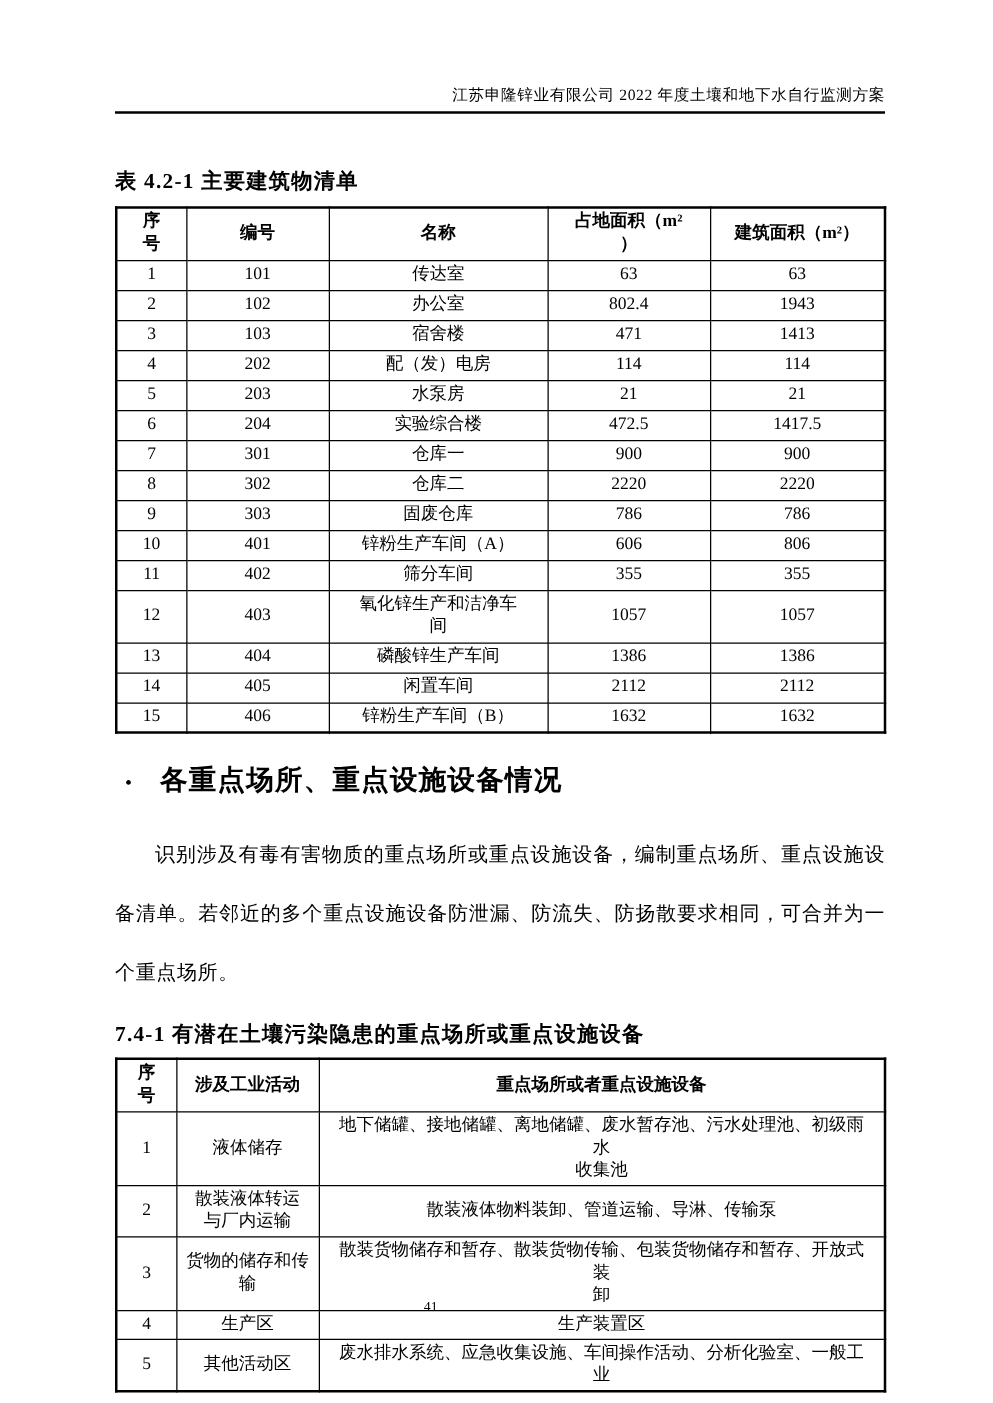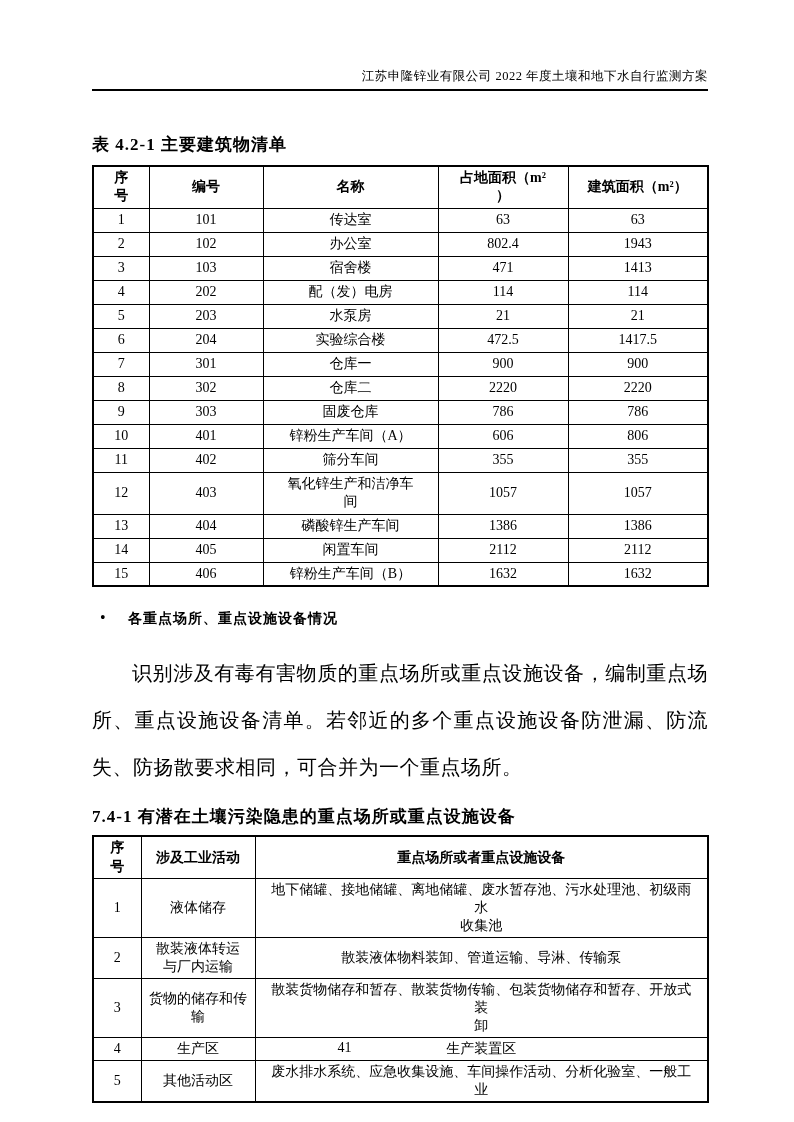--- a/index.html
+++ b/index.html
@@ -64,41 +64,41 @@
     align-items: baseline;
   }
   .section-heading .bullet {
     font-size: 16px;
     width: 36px;
     text-align: left;
     padding-left: 8px;
   }
   .section-heading .heading-text {
     font-weight: bold;
-    font-size: 14px;
+    font-size: 22px;
     letter-spacing: 1px;
   }
   .body-paragraph {
     margin-top: 22px;
-    font-size: 20px;
+    font-size: 16px;
     line-height: 47px;
     text-align: justify;
     text-indent: 2em;
     letter-spacing: 0.5px;
   }
   
   #hotspots-table td { line-height: 18px; }
   
   .page-footer {
     position: absolute;
     left: 0;
     width: 689px;
     top: 1040px;
     text-align: center;
-    font-size: 14px;
+    font-size: 11px;
   }
 </style>
 </head>
 <body>
 
 <div class="doc-header content">
   <div class="header-text">江苏申隆锌业有限公司 2022 年度土壤和地下水自行监测方案</div>
   <div class="header-rule"></div>
 </div>
 

